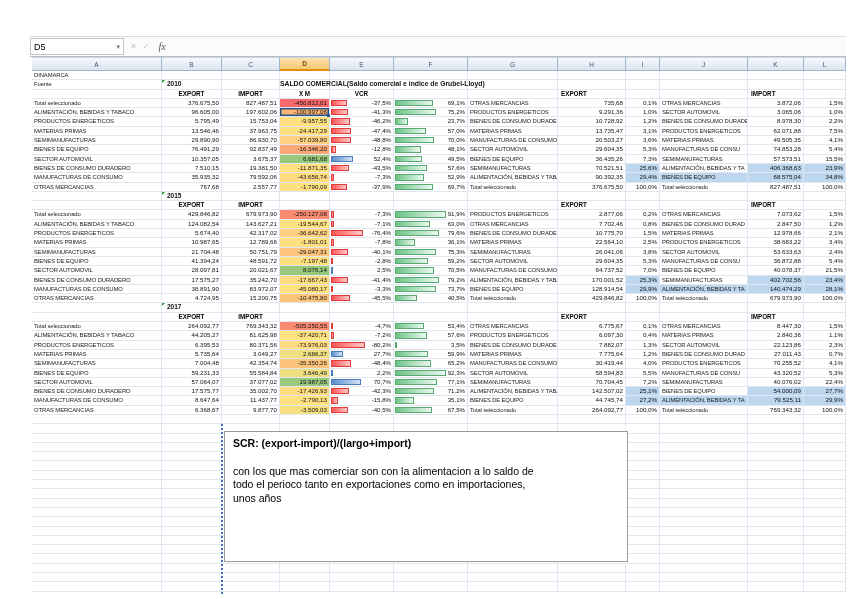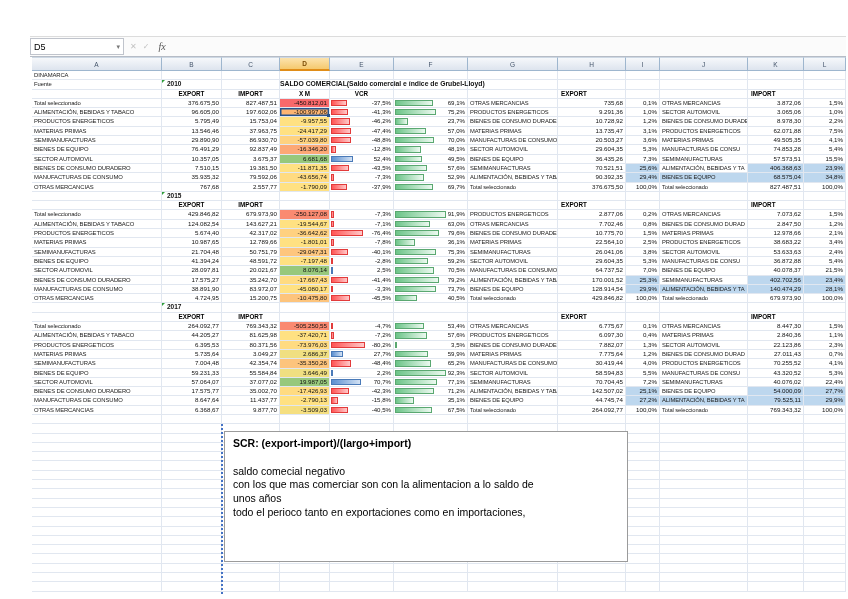--- a/index.html
+++ b/index.html
@@ -1043,18 +1043,17 @@
         <div class="c" style="width: 34px;"></div>
         <div class="c" style="width: 88px;"></div>
         <div class="c" style="width: 56px;"></div>
         <div class="c" style="width: 42px;"></div>
       </div>
     </div>
   <div class="pbreak"></div>
   <div class="tbox" id="tbox">
       <div class="b">SCR: (export-import)/(largo+import)</div>
       <div></div>
-      <div>saldo comecial negativo</div>
       <div>con los que mas comerciar son con la alimentacion a lo saldo de</div>
+      <div>todo el perioco  tanto en exportaciones como en importaciones,</div>
       <div>unos años</div>
-      <div>todo el perioco  tanto en exportaciones como en importaciones,</div>
     </div>
 </div>
 
 </body></html>

